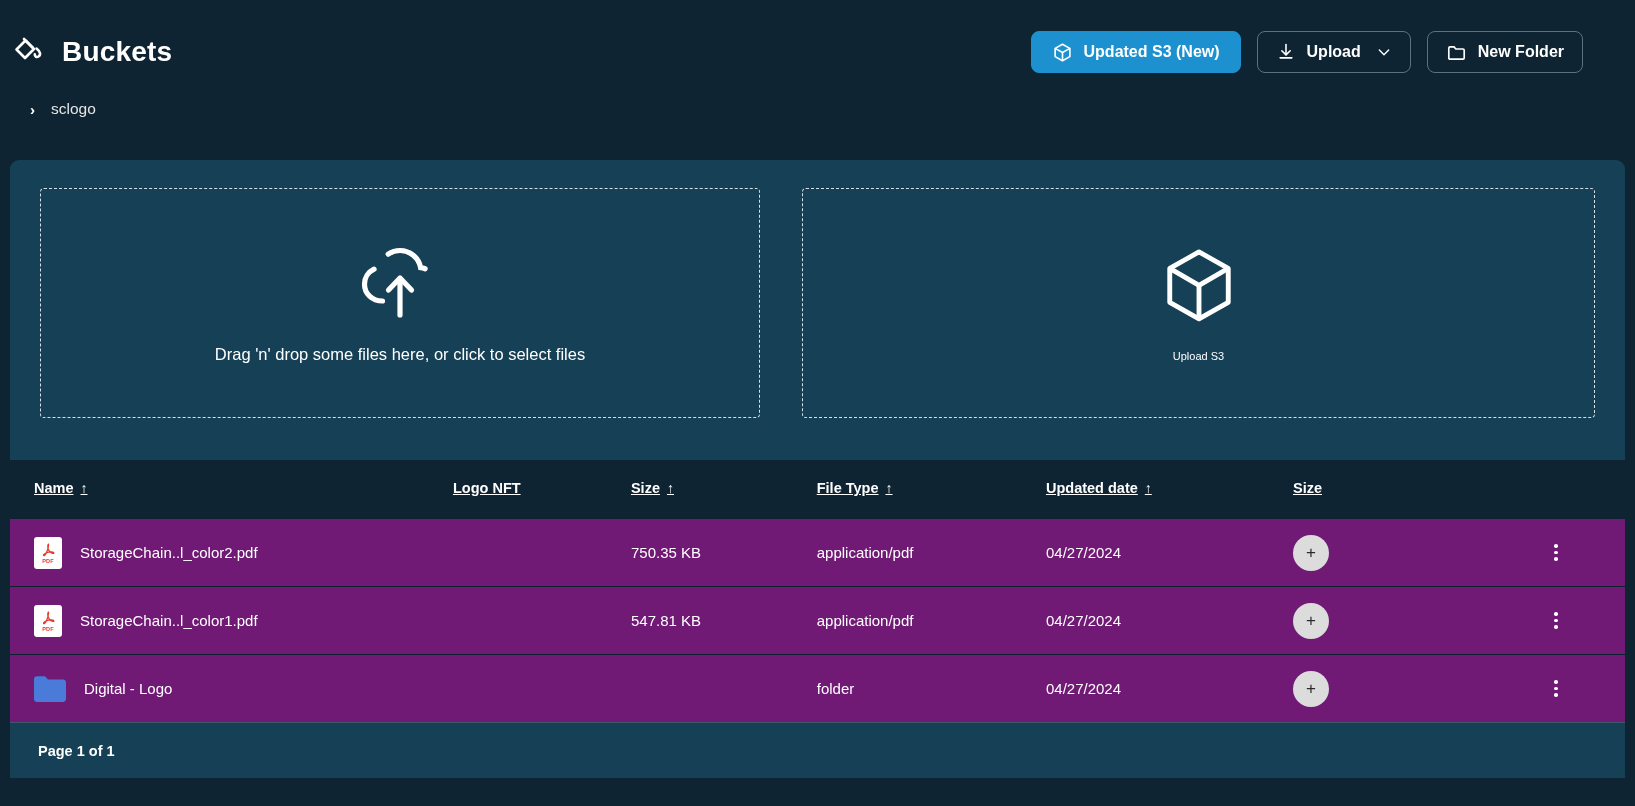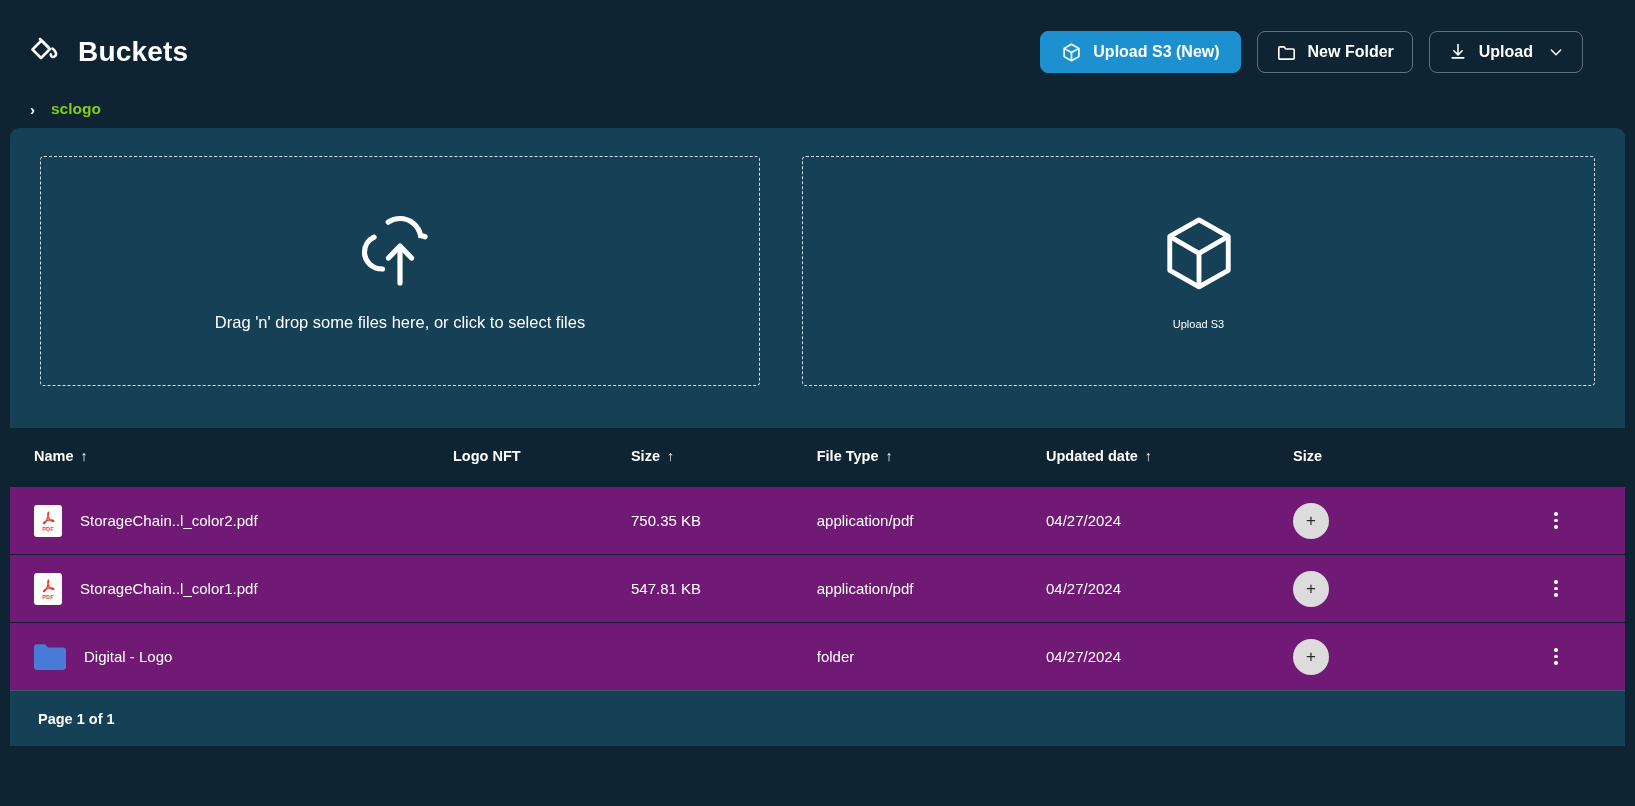--- a/index.html
+++ b/index.html
@@ -11,21 +11,21 @@
     color: #ffffff;
     overflow: hidden;
   }
 
   
   .app-header {
     position: relative;
     height: 104px;
     display: flex;
     align-items: center;
-    padding: 0 52px 0 28px;
+    padding: 0 52px 0 12px;
   }
   .brand {
     display: flex;
     align-items: center;
     gap: 18px;
   }
   .brand-icon { width: 32px; height: 32px; display: block; }
   .brand-title {
     font-size: 28px;
     font-weight: bold;
@@ -65,25 +65,25 @@
   
   .breadcrumb {
     display: flex;
     align-items: center;
     gap: 16px;
     padding: 0 0 0 30px;
     height: 26px;
     margin-top: -8px;
   }
   .breadcrumb .crumb-arrow { color: #ffffff; font-size: 15px; font-weight: bold; line-height: 1; }
-  .breadcrumb .crumb-label { font-size: 15.5px; font-weight: bold; color: #84cc16; }
+  .breadcrumb .crumb-label { font-size: 15.5px; font-weight: normal; color: #e5e5e5; }
 
   
   .upload-panel {
-    margin: 6px 10px 0 10px;
+    margin: 38px 10px 0 10px;
     background: #164055;
     border-radius: 9px 9px 0 0;
     height: 300px;
     display: flex;
     gap: 42px;
     padding: 28px 30px 42px 30px;
   }
   .dropzone {
     flex: 0 0 720px;
     border: 1.5px dashed #d8e0e6;
@@ -110,20 +110,21 @@
   .s3-zone-text { font-size: 11px; color: #ffffff; }
 
   
   .file-table { margin: 10px 10px 0 10px; }
   .thead {
     display: flex;
     align-items: center;
     height: 48px;
     background: #0e2433;
     padding: 0 0 12px 24px;
+    text-decoration: underline;
   }
   .th {
     font-size: 14.5px;
     font-weight: bold;
     color: #ffffff;
     display: flex;
     align-items: center;
     gap: 7px;
     cursor: pointer;
   }
@@ -225,46 +226,46 @@
 
   <div class="header-actions">
     <button class="btn btn-primary">
       <span>
         <svg width="21" height="21" viewBox="0 0 24 24" fill="none" xmlns="http://www.w3.org/2000/svg">
           <path d="M12 2.6 L20.4 7.3 V16.7 L12 21.4 L3.6 16.7 V7.3 Z" stroke="#ffffff" stroke-width="1.9" stroke-linejoin="round"></path>
           <path d="M3.6 7.3 L12 12 L20.4 7.3" stroke="#ffffff" stroke-width="1.9" stroke-linejoin="round"></path>
           <path d="M12 12 V21.4" stroke="#ffffff" stroke-width="1.9" stroke-linejoin="round"></path>
         </svg>
       </span>
-      <span>Upload S3 (New)</span>
-    </button>
-
-    <button class="btn">
-      <span>
-        <svg width="21" height="21" viewBox="0 0 24 24" fill="none" xmlns="http://www.w3.org/2000/svg">
-          <path d="M3.2 18.2 V7 C3.2 6.2 3.8 5.6 4.6 5.6 H9.2 L11.2 8 H19.4 C20.2 8 20.8 8.6 20.8 9.4 V18.2 C20.8 19 20.2 19.6 19.4 19.6 H4.6 C3.8 19.6 3.2 19 3.2 18.2 Z" stroke="#ffffff" stroke-width="1.9" stroke-linejoin="round"></path>
-        </svg>
-      </span>
-      <span>New Folder</span>
+      <span>Updated S3 (New)</span>
     </button>
 
     <button class="btn">
       <span>
         <svg width="20" height="20" viewBox="0 0 24 24" fill="none" xmlns="http://www.w3.org/2000/svg">
           <path d="M12 3 V15" stroke="#ffffff" stroke-width="1.9" stroke-linecap="round"></path>
           <path d="M7 10.5 L12 15.5 L17 10.5" stroke="#ffffff" stroke-width="1.9" stroke-linecap="round" stroke-linejoin="round"></path>
           <path d="M5 19 H19" stroke="#ffffff" stroke-width="1.9" stroke-linecap="round"></path>
         </svg>
       </span>
       <span>Upload</span>
       <span class="chev">
         <svg width="16" height="16" viewBox="0 0 24 24" fill="none" xmlns="http://www.w3.org/2000/svg">
           <path d="M5 9 L12 16 L19 9" stroke="#ffffff" stroke-width="2.1" stroke-linecap="round" stroke-linejoin="round"></path>
         </svg>
       </span>
+    </button>
+
+    <button class="btn">
+      <span>
+        <svg width="21" height="21" viewBox="0 0 24 24" fill="none" xmlns="http://www.w3.org/2000/svg">
+          <path d="M3.2 18.2 V7 C3.2 6.2 3.8 5.6 4.6 5.6 H9.2 L11.2 8 H19.4 C20.2 8 20.8 8.6 20.8 9.4 V18.2 C20.8 19 20.2 19.6 19.4 19.6 H4.6 C3.8 19.6 3.2 19 3.2 18.2 Z" stroke="#ffffff" stroke-width="1.9" stroke-linejoin="round"></path>
+        </svg>
+      </span>
+      <span>New Folder</span>
     </button>
   </div>
 </div>
 
 <div class="breadcrumb">
   <span class="crumb-arrow">›</span>
   <span class="crumb-label">sclogo</span>
 </div>
 
 <div class="upload-panel">

